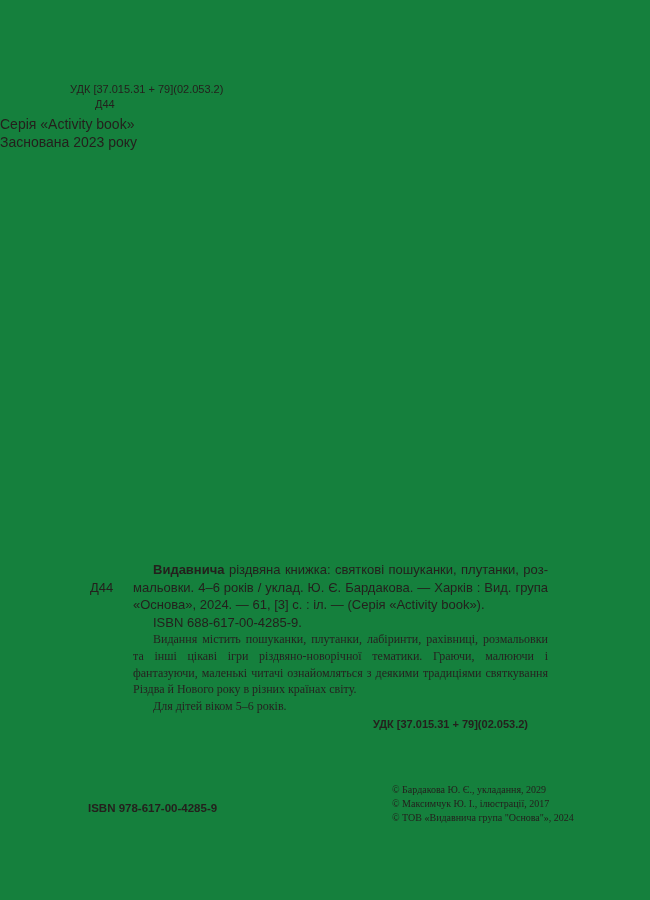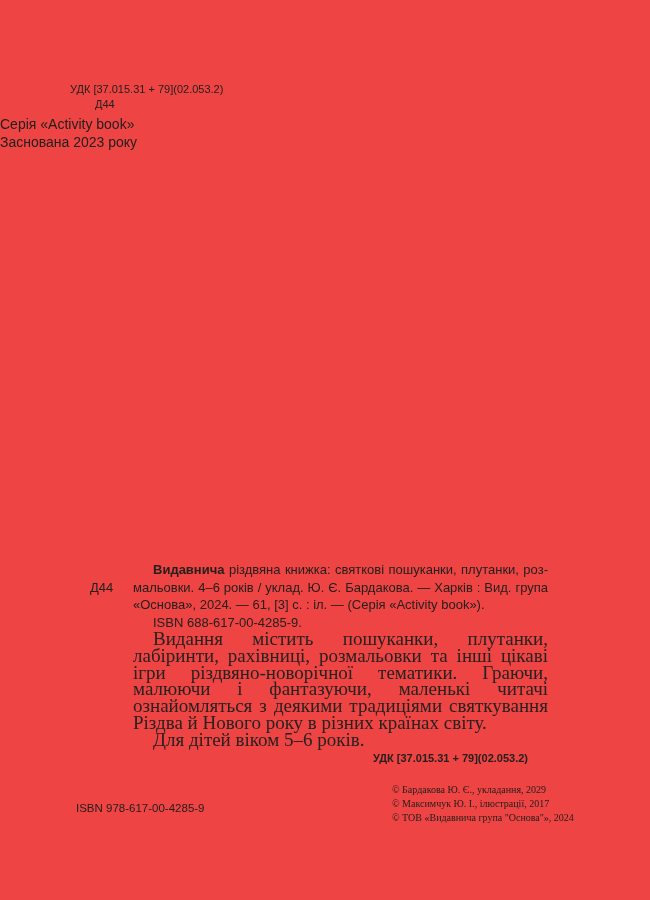--- a/index.html
+++ b/index.html
@@ -1,20 +1,20 @@
 <!DOCTYPE html>
 <html lang="uk"><head>
 <meta charset="utf-8">
 <style>
   html, body { margin: 0; padding: 0; background: #ffffff; }
   .page {
     position: relative;
     width: 650px;
     height: 900px;
-    background: #ef4444;
+    background: #15803d;
     font-family: "Liberation Sans", sans-serif;
     color: #24201d;
     overflow: hidden;
   }
   
   .udc-top {
     position: absolute;
     left: 70px;
     top: 82px;
     font-size: 11px;
@@ -55,21 +55,21 @@
     line-height: 17.5px;
   }
   .record {
     text-align: justify;
     text-indent: 20px;
     hyphens: manual;
   }
   .isbn-line { text-indent: 20px; }
   .annotation, .audience {
     font-family: "Liberation Serif", serif;
-    font-size: 19px;
+    font-size: 12px;
     line-height: 16.8px;
     color: #262220;
   }
   .annotation {
     text-align: justify;
     text-indent: 20px;
     hyphens: manual;
   }
   .audience { text-indent: 20px; }
   .udc-bottom {
@@ -77,24 +77,24 @@
     padding-right: 20px;
     font-size: 11px;
     font-weight: bold;
     text-align: right;
     white-space: nowrap;
   }
 
   
   .footer-isbn {
     position: absolute;
-    left: 76px;
+    left: 88px;
     top: 802px;
     font-size: 11.5px;
-    font-weight: normal;
+    font-weight: bold;
     white-space: nowrap;
   }
   .copyrights {
     position: absolute;
     left: 392px;
     top: 783px;
     font-family: "Liberation Serif", serif;
     font-size: 10px;
     line-height: 13.9px;
     white-space: nowrap;

